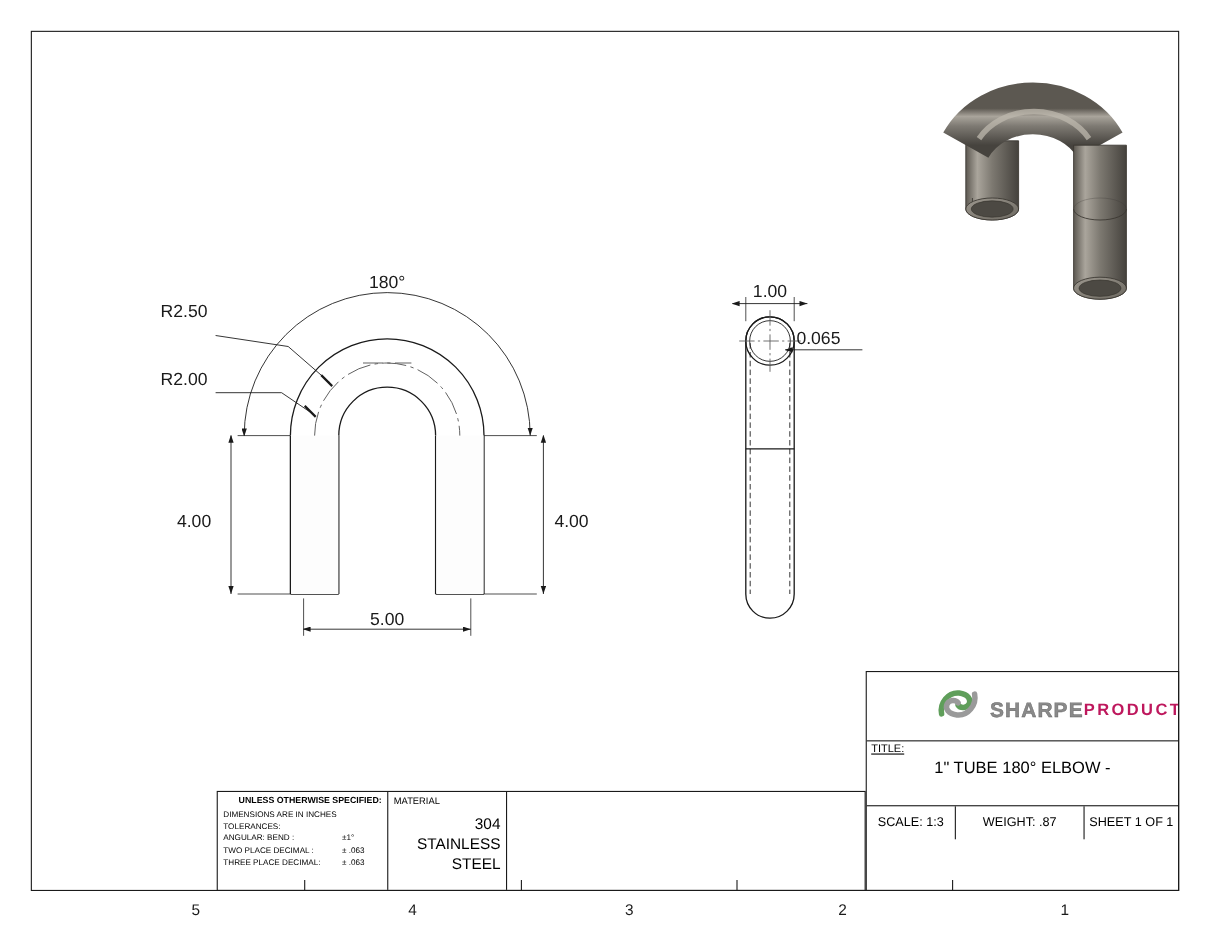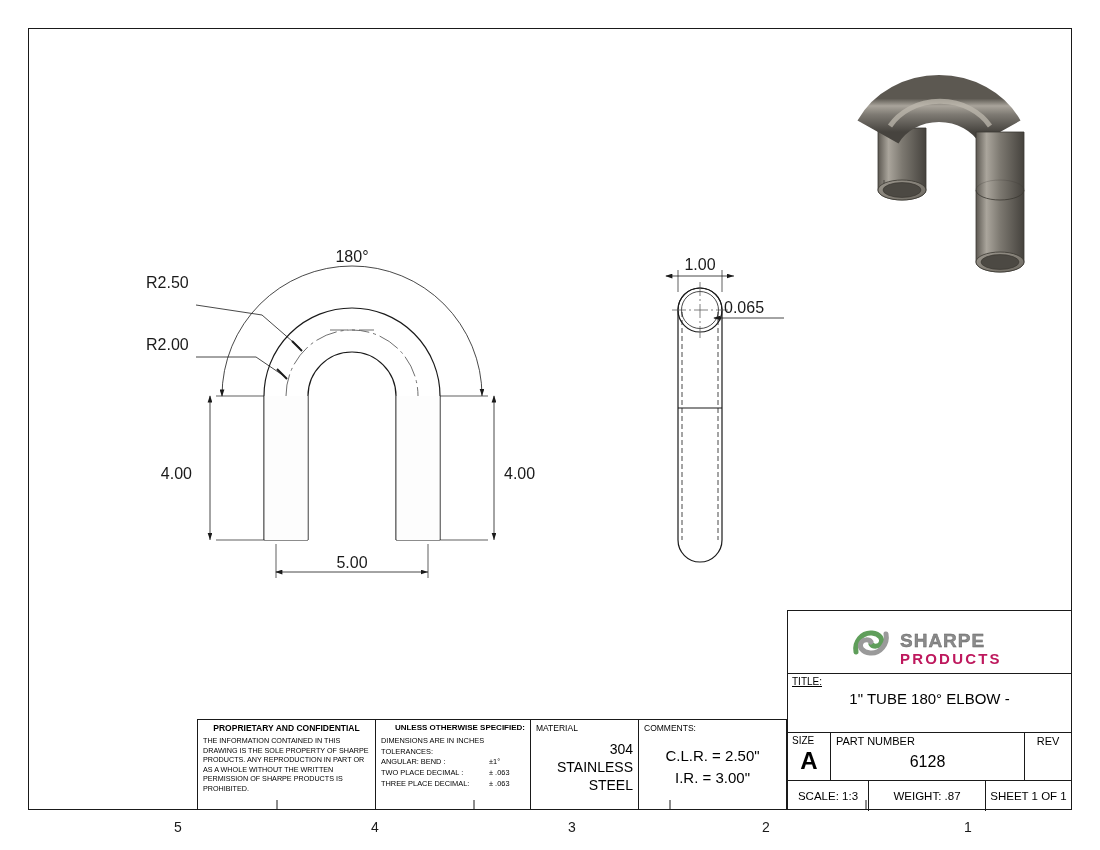--- a/index.html
+++ b/index.html
@@ -74,21 +74,21 @@
     display: flex;
     align-items: center;
     gap: 8px;
   }
   .logo-mark {
     width: 42px;
     height: 42px;
   }
   .logo-txt {
     display: flex;
-    flex-direction: column;
+    flex-direction: row;
     line-height: 1;
     margin-top: 12px;
   }
   .logo-txt .l1 {
     font-size: 19px;
     font-weight: bold;
     letter-spacing: 1px;
     color: #8a8a8a;
     -webkit-text-stroke: 0.4px #5f5f5f;
   }
@@ -352,24 +352,20 @@
       <g stroke="#1a1a1a" stroke-width="1">
         <path d="M 277 800 L 277 810"></path>
         <path d="M 474 800 L 474 810"></path>
         <path d="M 670 800 L 670 810"></path>
         <path d="M 866 800 L 866 810"></path>
       </g>
     </g>
   </svg>
 
   <div class="notesblock">
-    <div class="nb-cell nb-prop">
-      <div class="hd">PROPRIETARY AND CONFIDENTIAL</div>
-      <div class="bd">THE INFORMATION CONTAINED IN THIS DRAWING IS THE SOLE PROPERTY OF SHARPE PRODUCTS.  ANY REPRODUCTION IN PART OR AS A WHOLE WITHOUT THE WRITTEN PERMISSION OF SHARPE PRODUCTS IS PROHIBITED.</div>
-    </div>
 
     <div class="nb-cell nb-spec">
       <div class="hd">UNLESS OTHERWISE SPECIFIED:</div>
       <div class="ln">
           <span class="k">DIMENSIONS ARE IN INCHES</span>
           <span class="v"></span>
         </div>
       <div class="ln">
           <span class="k">TOLERANCES:</span>
           <span class="v"></span>
@@ -388,27 +384,20 @@
         </div>
     </div>
 
     <div class="nb-cell nb-mat">
       <div class="hd">MATERIAL</div>
       <div class="bd" style="white-space: pre-line;">304
 STAINLESS
 STEEL</div>
     </div>
 
-    <div class="nb-cell nb-com">
-      <div class="hd">COMMENTS:</div>
-      <div class="bd">
-        <div>C.L.R. = 2.50"</div>
-        <div>I.R. = 3.00"</div>
-      </div>
-    </div>
   </div>
 
   <div class="titleblock">
 
     <div class="tb-logo-row">
       <div class="logo-wrap">
         <svg class="logo-mark" viewBox="0 0 42 42">
           <path d="M6 30 C4 20 12 10 22 11 C30 12 33 17 31 21 C29 25 23 25 21 22" fill="none" stroke="#5f9e5a" stroke-width="5" stroke-linecap="round"></path>
           <path d="M36 12 C38 22 30 32 20 31 C12 30 9 25 11 21 C13 17 19 17 21 20" fill="none" stroke="#9a9a9a" stroke-width="5" stroke-linecap="round"></path>
         </svg>
@@ -419,33 +408,20 @@
       </div>
     </div>
 
     <div class="tb-title-row">
       <div class="tb-title-label">TITLE:</div>
       <div class="tb-title-value">
         <div>1" TUBE 180° ELBOW -</div>
       </div>
     </div>
 
-    <div class="tb-pn-row">
-      <div class="tb-size">
-        <span class="lbl">SIZE</span>
-        <span class="val">A</span>
-      </div>
-      <div class="tb-pn">
-        <span class="lbl">PART NUMBER</span>
-        <span class="val">6128</span>
-      </div>
-      <div class="tb-rev">
-        <span class="lbl">REV</span>
-      </div>
-    </div>
 
     <div class="tb-bottom-row">
       <div class="tb-scale">SCALE: 1:3</div>
       <div class="tb-weight">WEIGHT: .87</div>
       <div class="tb-sheet">SHEET 1 OF 1</div>
     </div>
   </div>
 
 </div>
 

